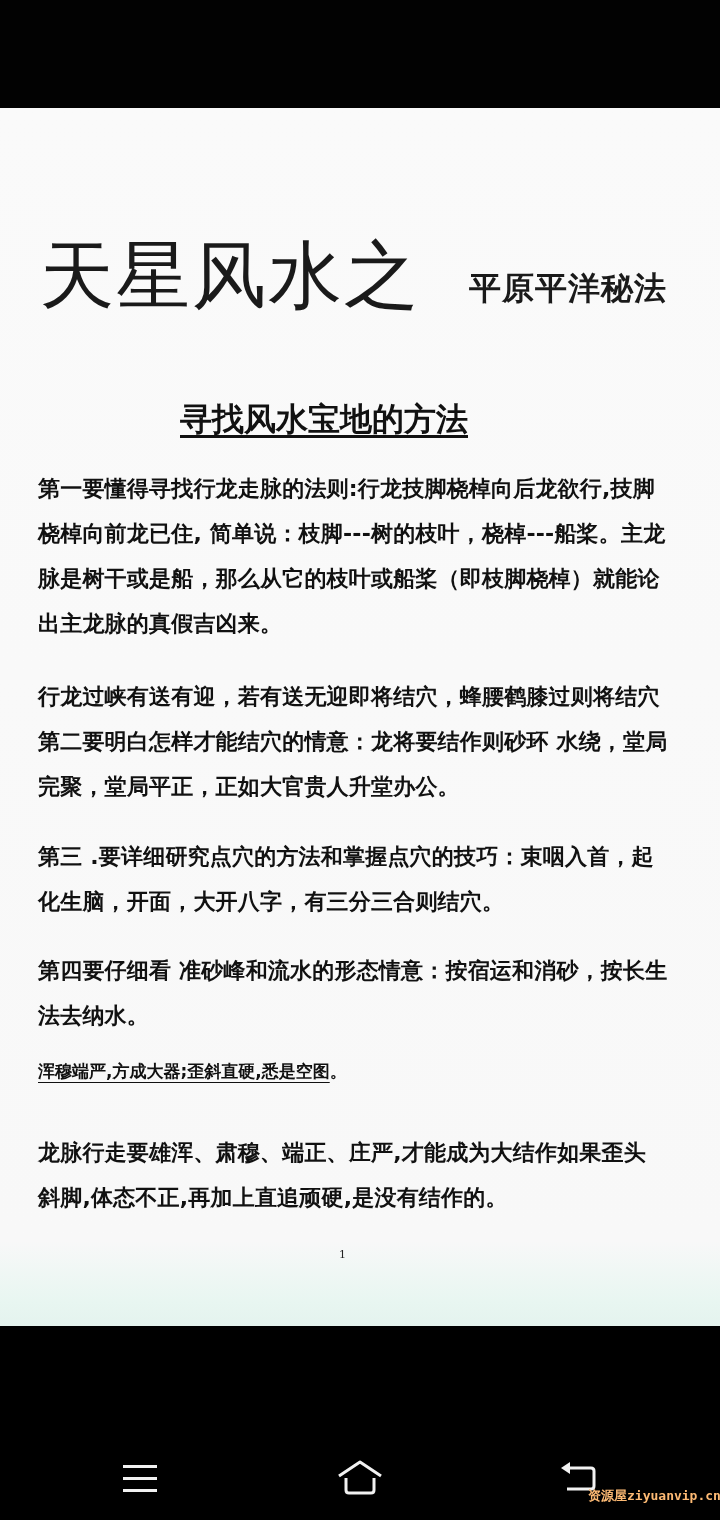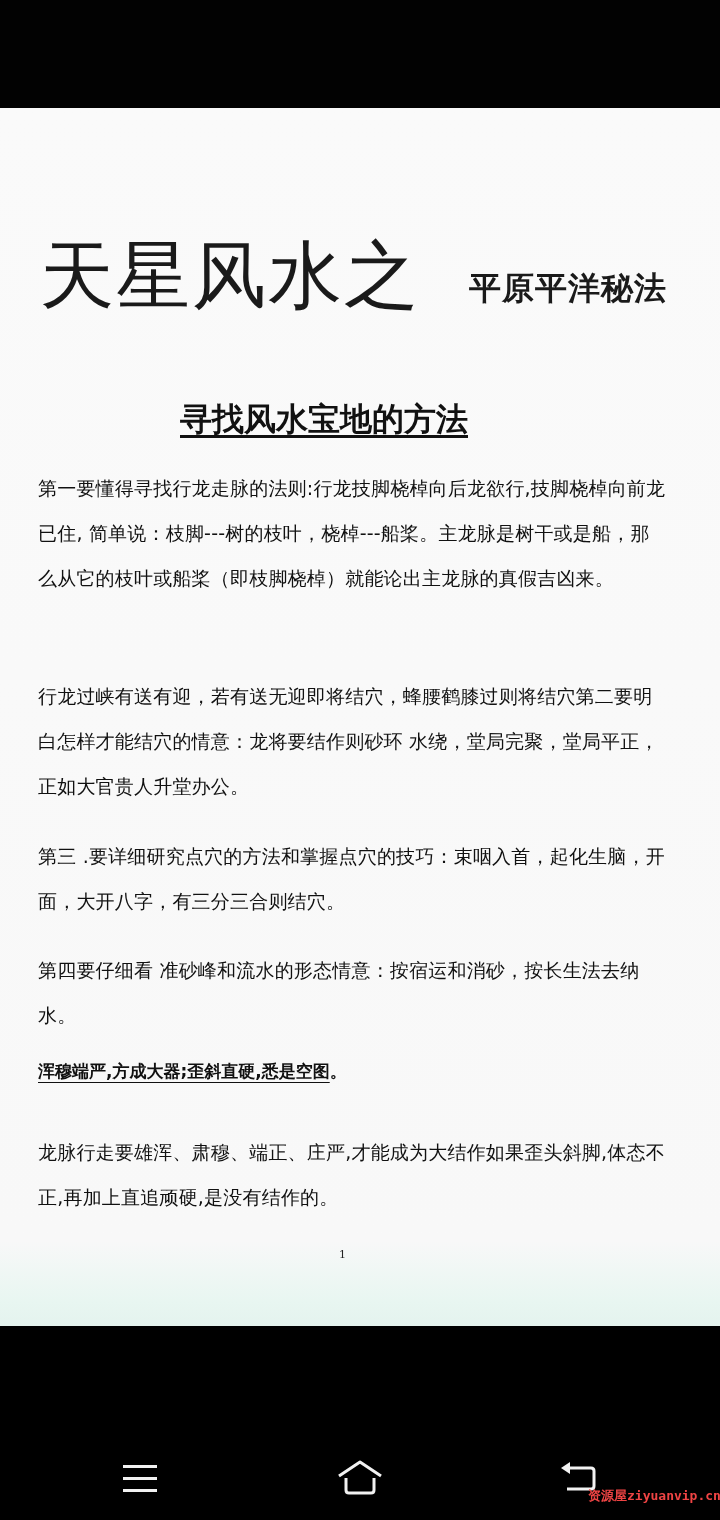--- a/index.html
+++ b/index.html
@@ -13,35 +13,35 @@
     background: linear-gradient(to bottom, #fafafa 0%, #f8f8f8 93%, #e8f6f1 98%, #e4f3ee 100%);
     color: #111;
   }
   .title-row { position: absolute; left: 40px; top: 116px; display: flex; align-items: flex-end; gap: 31px; }
   .title-main { font-family: "DejaVu Serif", "Liberation Serif", serif; font-size: 74px; line-height: 80px; letter-spacing: 2px; color: #1a1a1a; }
   .title-sub { font-size: 32px; font-weight: bold; margin-left: 18px; margin-bottom: 4px; color: #1a1a1a; letter-spacing: 1px; margin-top: 43px; }
   .section-heading {
     position: absolute; left: 0; width: 648px; top: 290px; text-align: center;
     font-size: 32px; font-weight: bold; text-decoration: underline; text-underline-offset: 5px; color: #111;
   }
-  .para { position: absolute; left: 38px; width: 630px; font-size: 19px; font-weight: normal; line-height: 45px; color: #111; letter-spacing: 0.2px; }
+  .para { position: absolute; left: 38px; width: 630px; font-size: 22px; font-weight: bold; line-height: 45px; color: #111; letter-spacing: 0.2px; }
   .p1 { top: 358px; }
   .p2 { top: 566px; }
   .p3 { top: 726px; }
   .p4 { top: 840px; }
   .motto { position: absolute; left: 38px; top: 952px; font-size: 17px; font-weight: bold; color: #111; text-align: center; }
   .motto .u { text-decoration: underline; text-underline-offset: 5px; }
   .p5 { top: 1022px; }
   .page-num { position: absolute; left: 0; width: 685px; text-align: center; top: 1140px; font-family: "DejaVu Serif", serif; font-size: 11px; color: #222; }
   .bottom-area { position: absolute; left: 0; top: 1326px; width: 720px; height: 194px; background: #000; }
   .nav-btn { position: absolute; top: 1456px; width: 50px; height: 44px; cursor: pointer; }
   .nav-menu { left: 116px; }
   .nav-home { left: 335px; }
   .nav-back { left: 555px; }
-  .watermark { position: absolute; left: 588px; top: 1487px; color: #ef4444; font-size: 13px; font-weight: bold; font-family: "DejaVu Sans Mono", "Liberation Mono", monospace; white-space: nowrap; text-align: center; }
+  .watermark { position: absolute; left: 588px; top: 1487px; color: #fdba74; font-size: 13px; font-weight: bold; font-family: "DejaVu Sans Mono", "Liberation Mono", monospace; white-space: nowrap; text-align: center; }
 </style>
 </head>
 <body>
 
 <div class="top-bar"></div>
 
 <div class="page">
   <div class="title-row">
     <span class="title-main">天星风水之</span>
     <span class="title-sub">平原平洋秘法</span>

